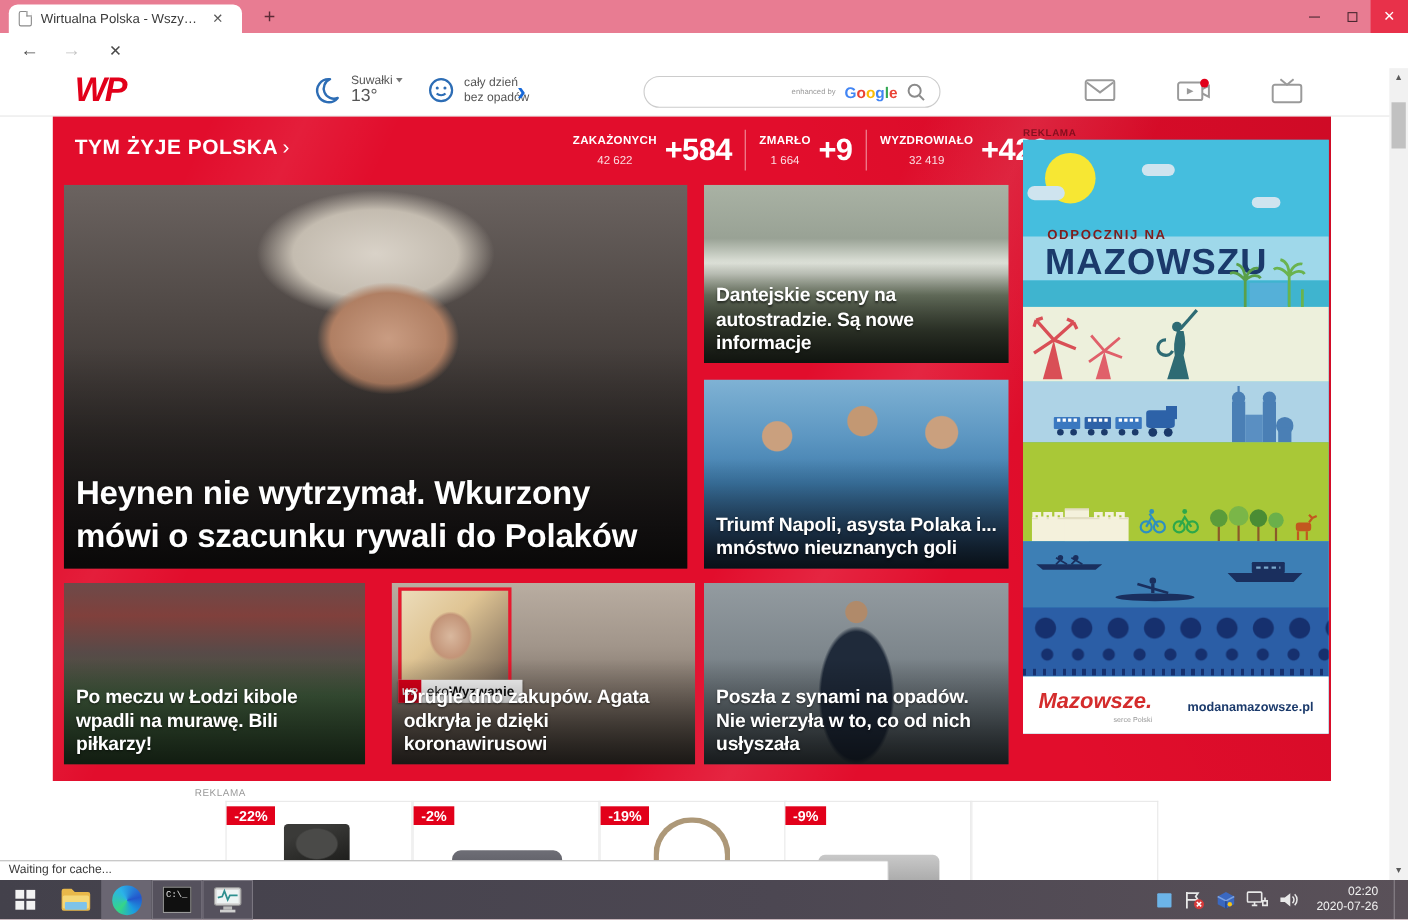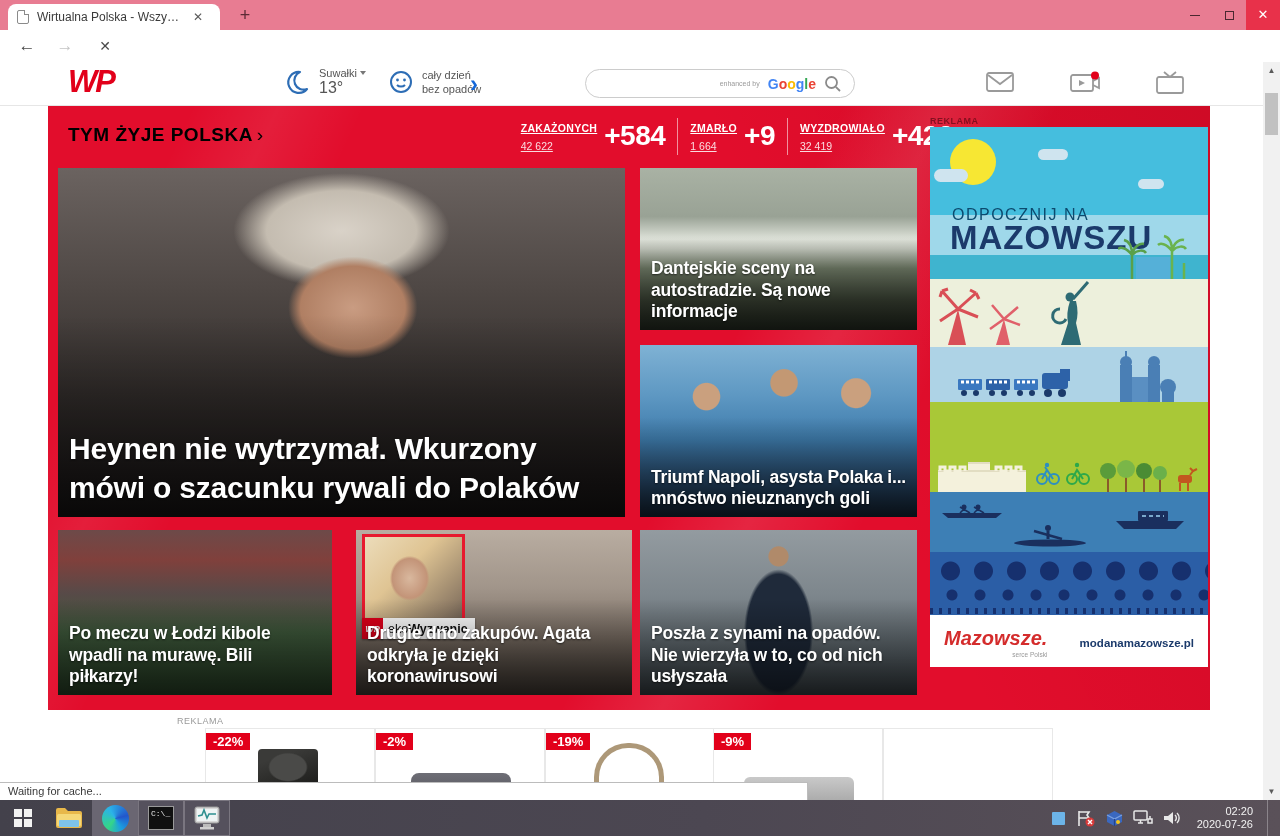--- a/index.html
+++ b/index.html
@@ -45,26 +45,26 @@
   .enhanced { font-size:7px; color:#9a9a9a; }
   .google { font-size:14px; font-weight:700; letter-spacing:0; }
   .mast-icons { position:absolute; top:9px; left:985px; width:200px; display:flex; justify-content:space-between; }
 
   
   .red-zone { position:absolute; left:48px; top:106px; width:1162px; height:604px; background:#e20d2c; overflow:hidden; }
   .red-zone .streaks { position:absolute; inset:0; background:
      linear-gradient(115deg, rgba(255,255,255,0) 55%, rgba(255,255,255,.10) 62%, rgba(255,255,255,0) 70%),
      linear-gradient(245deg, rgba(120,0,10,.18) 0%, rgba(120,0,10,0) 35%),
      linear-gradient(115deg, rgba(255,255,255,0) 10%, rgba(255,255,255,.07) 16%, rgba(255,255,255,0) 22%); }
-  .section-head { position:absolute; left:20px; top:18px; color:#000000; font-size:19px; font-weight:700; letter-spacing:.5px; }
+  .section-head { position:absolute; left:20px; top:18px; color:#ffffff; font-size:19px; font-weight:700; letter-spacing:.5px; }
   .section-head .chev { font-weight:400; margin-left:4px; }
   .covid { position:absolute; right:245px; top:12px; display:flex; align-items:center; color:#fff; }
   .stat { display:flex; align-items:center; gap:7px; padding:0 12px; }
   .stat + .stat { border-left:1px solid rgba(255,255,255,.55); }
-  .stat .txt { text-align:left; line-height:1.15;text-decoration:underline; }
+  .stat .txt { text-align:center; line-height:1.15; }
   .stat .lbl { font-size:10.5px; font-weight:700; letter-spacing:.3px; }
   .stat .tot { font-size:10.5px; opacity:.85; }
   .stat .delta { font-size:28px; font-weight:700; letter-spacing:-.5px; }
 
   .art { position:absolute; overflow:hidden; cursor:pointer; }
   .art .img { position:absolute; inset:0; }
   .art .shade { position:absolute; left:0; right:0; bottom:0; height:58%; background:linear-gradient(transparent, rgba(0,0,0,.62)); }
   .art .t { position:absolute; left:11px; right:10px; bottom:7px; color:#fff; font-weight:700; font-size:17.5px; line-height:1.24; letter-spacing:-.2px; text-shadow:0 1px 2px rgba(0,0,0,.6); }
   .art.main .t { font-size:30px; line-height:1.3; bottom:10px; right:30px; }
 
@@ -109,21 +109,21 @@
      background-image:
        radial-gradient(circle, #16306e 0 9px, rgba(0,0,0,0) 10px),
        radial-gradient(circle, #16306e 0 5px, rgba(0,0,0,0) 6px),
        repeating-linear-gradient(90deg,#16306e 0 3px, rgba(0,0,0,0) 3px 9px);
      background-size:33px 26px, 28px 14px, 100% 6px;
      background-position:4px 6px, 8px 36px, 0 56px;
      background-repeat:repeat-x, repeat-x, no-repeat; }
   .b-foot { top:488px; height:56px; background:#fff; display:flex; align-items:center; padding:0 14px; justify-content:space-between; }
   .sun { position:absolute; left:20px; top:12px; width:46px; height:46px; border-radius:50%; background:#f7e733; }
   .cloud { position:absolute; background:#cfe4ef; border-radius:10px; }
-  .ad-line1 { position:absolute; left:22px; top:79px; font-size:16px; font-weight:400; letter-spacing:1.5px; color:#0c4a6e; }
+  .ad-line1 { position:absolute; left:22px; top:79px; font-size:12px; font-weight:700; letter-spacing:1.5px; color:#7f1d1d; }
   .ad-line2 { position:absolute; left:20px; top:92px; font-size:33px; font-weight:700; letter-spacing:1px; color:#1b3a6b; }
   .mz-brand { color:#d42c2c; font-size:20px; font-weight:900; font-style:italic; line-height:1; }
   .mz-sub { font-size:6.5px; color:#999; text-align:right; margin-top:2px; }
   .mz-site { font-size:11.5px; font-weight:700; color:#1b3a6b; }
 
   
   .carousel-zone { position:absolute; left:0; top:710px; width:1263px; height:90px; background:#fff; }
   .rek2 { position:absolute; left:177px; top:6px; font-size:9px; letter-spacing:.5px; color:#9a9a9a; }
   .pcard { position:absolute; top:18px; width:170px; height:72px; background:#fff; border:1px solid #e8e8e8; border-bottom:none; }
   .deal { position:absolute; left:0; top:4px; background:#e2001a; color:#fff; font-size:13px; font-weight:700; padding:1px 7px; }

